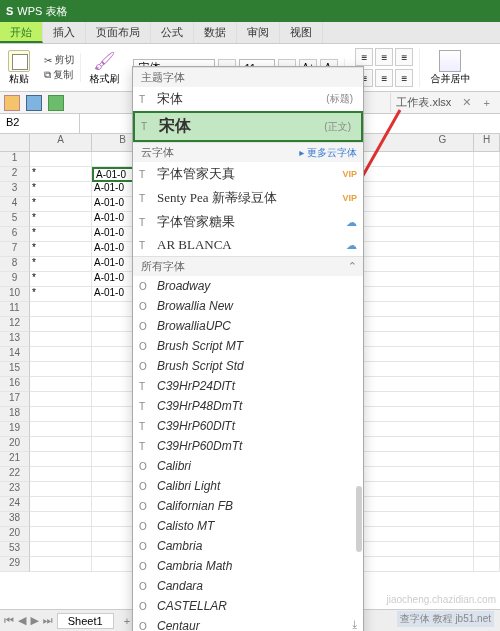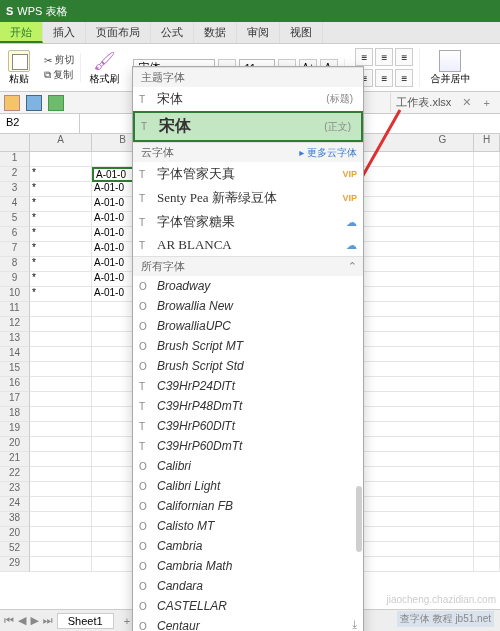--- a/index.html
+++ b/index.html
@@ -355,21 +355,21 @@
       </div>
       <div class="row">
         <div class="rh">20</div>
         <div class="cell"></div>
         <div class="cell"></div>
         <div class="cell" style="width: 258px; border-right: none;"></div>
         <div class="cell"></div>
         <div class="cell" style="width: 26px;"></div>
       </div>
       <div class="row">
-        <div class="rh">52</div>
+        <div class="rh">53</div>
         <div class="cell"></div>
         <div class="cell"></div>
         <div class="cell" style="width: 258px; border-right: none;"></div>
         <div class="cell"></div>
         <div class="cell" style="width: 26px;"></div>
       </div>
       <div class="row">
         <div class="rh">29</div>
         <div class="cell"></div>
         <div class="cell"></div>

